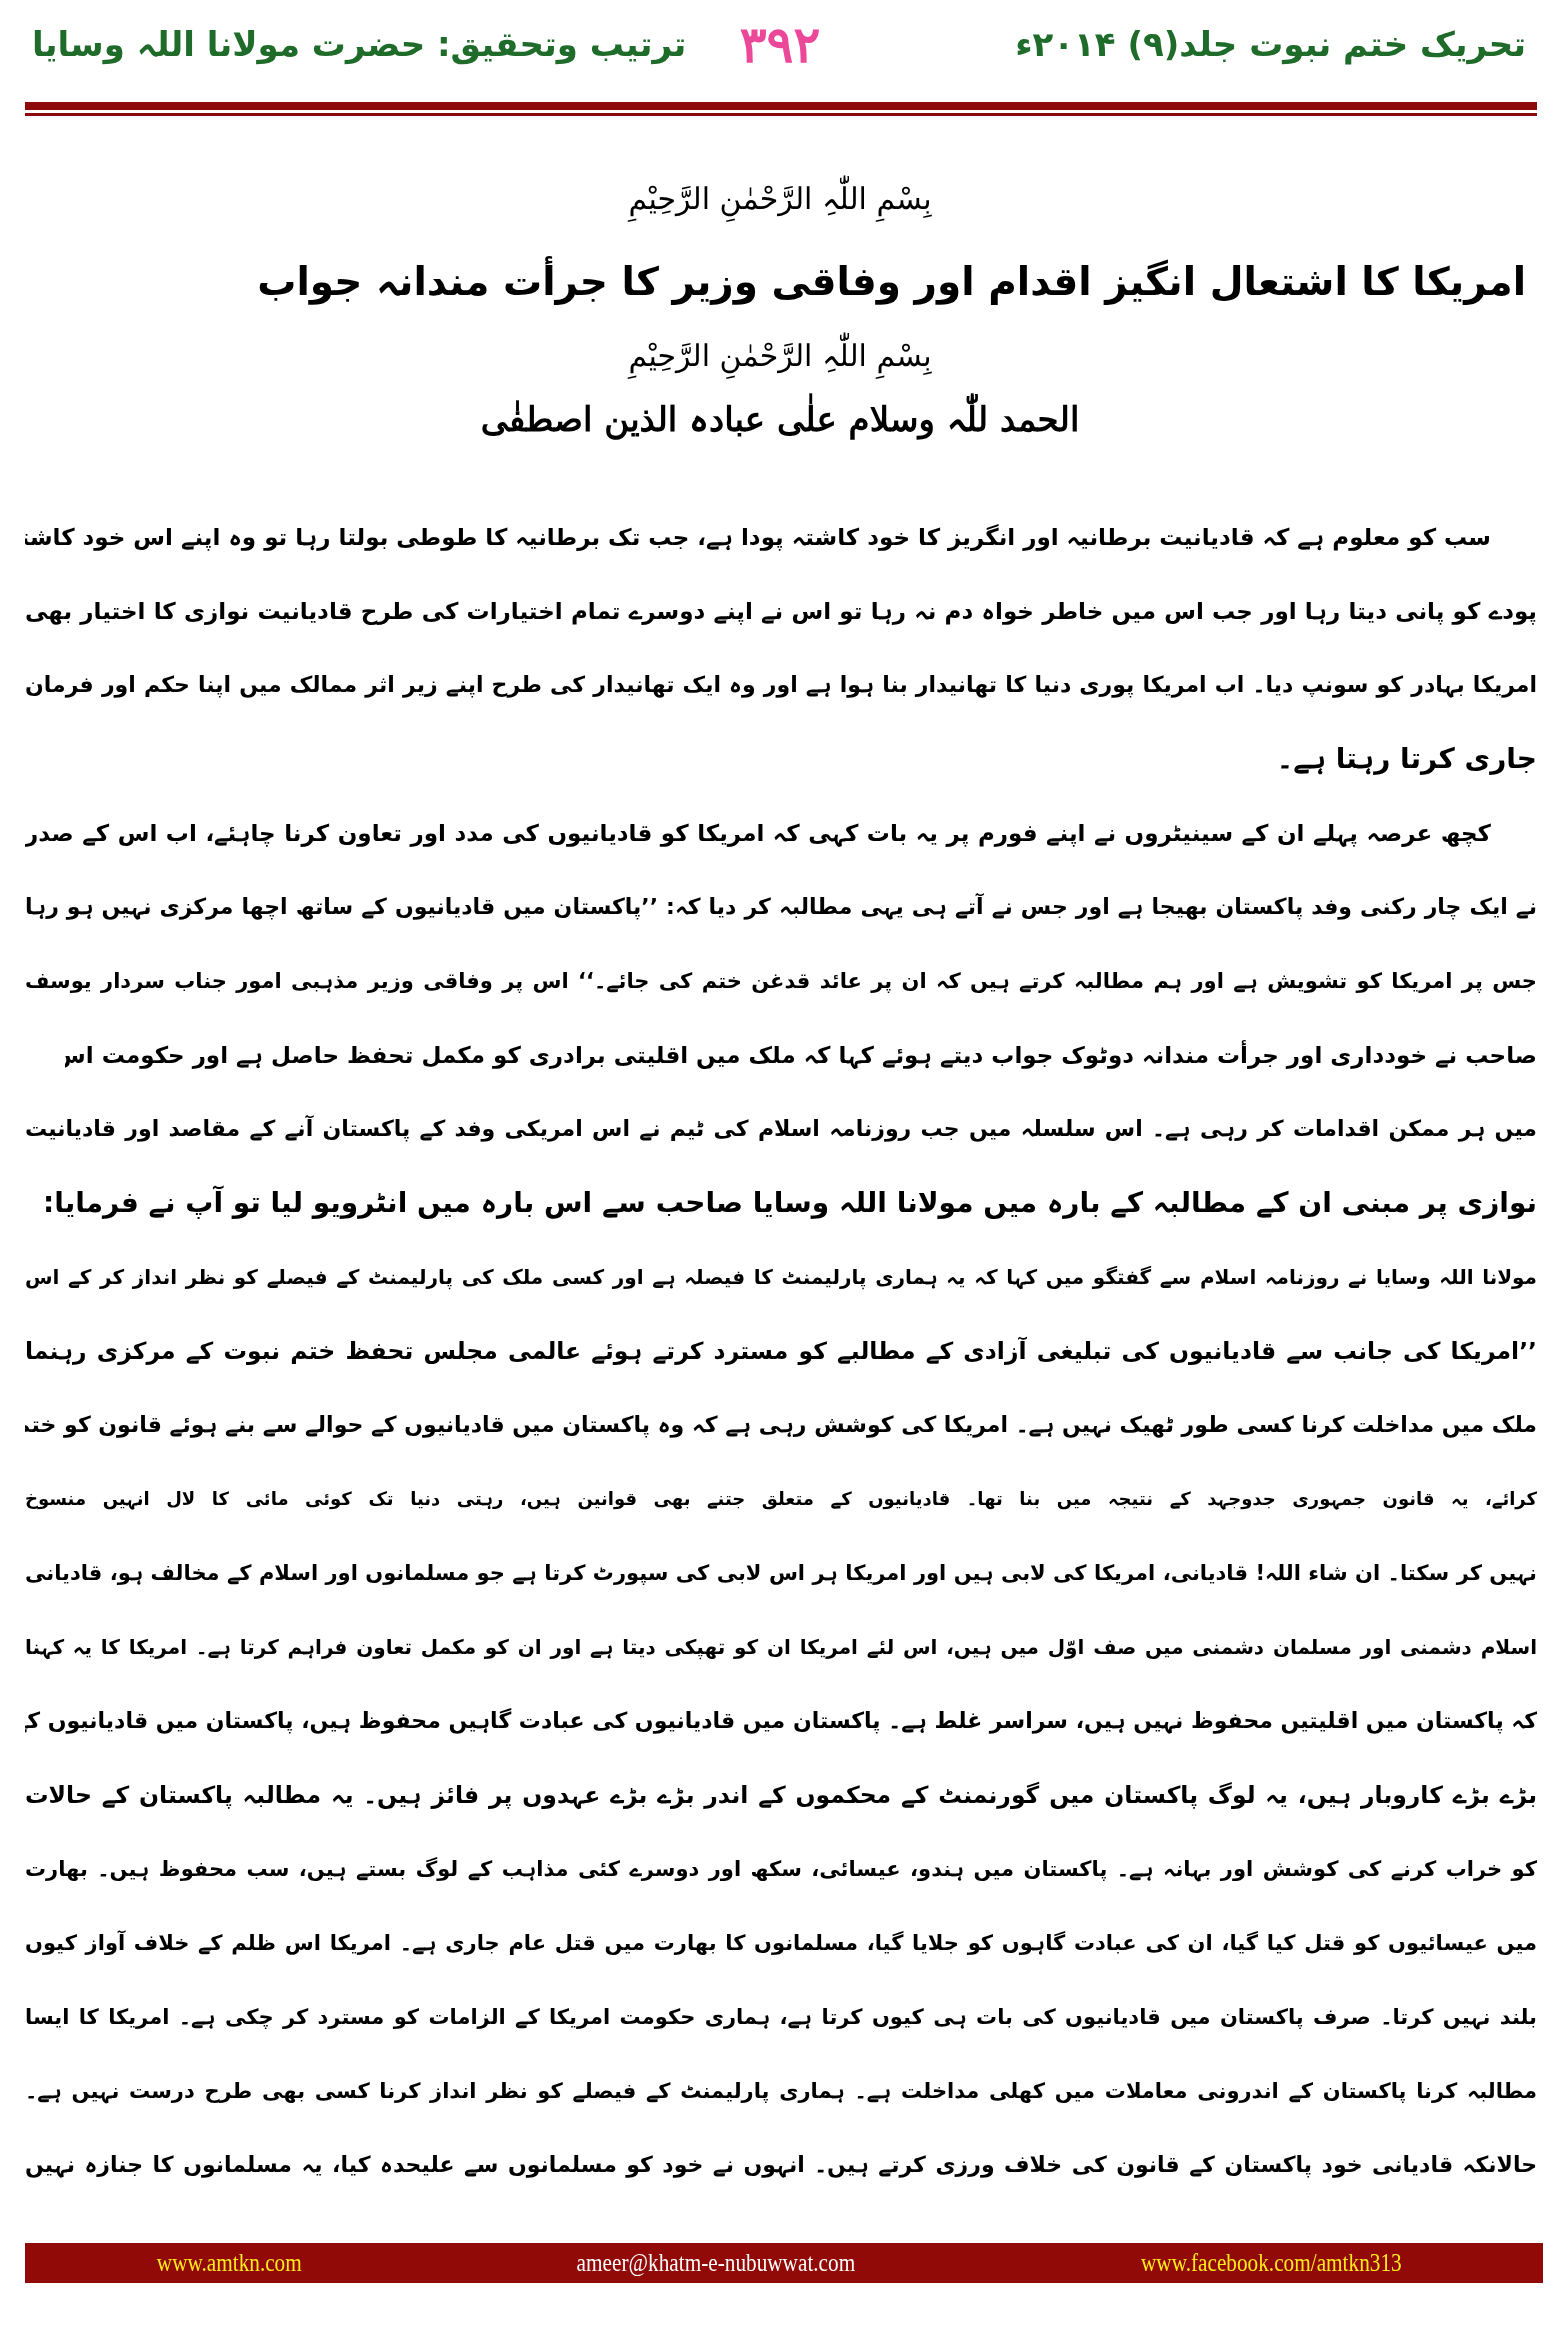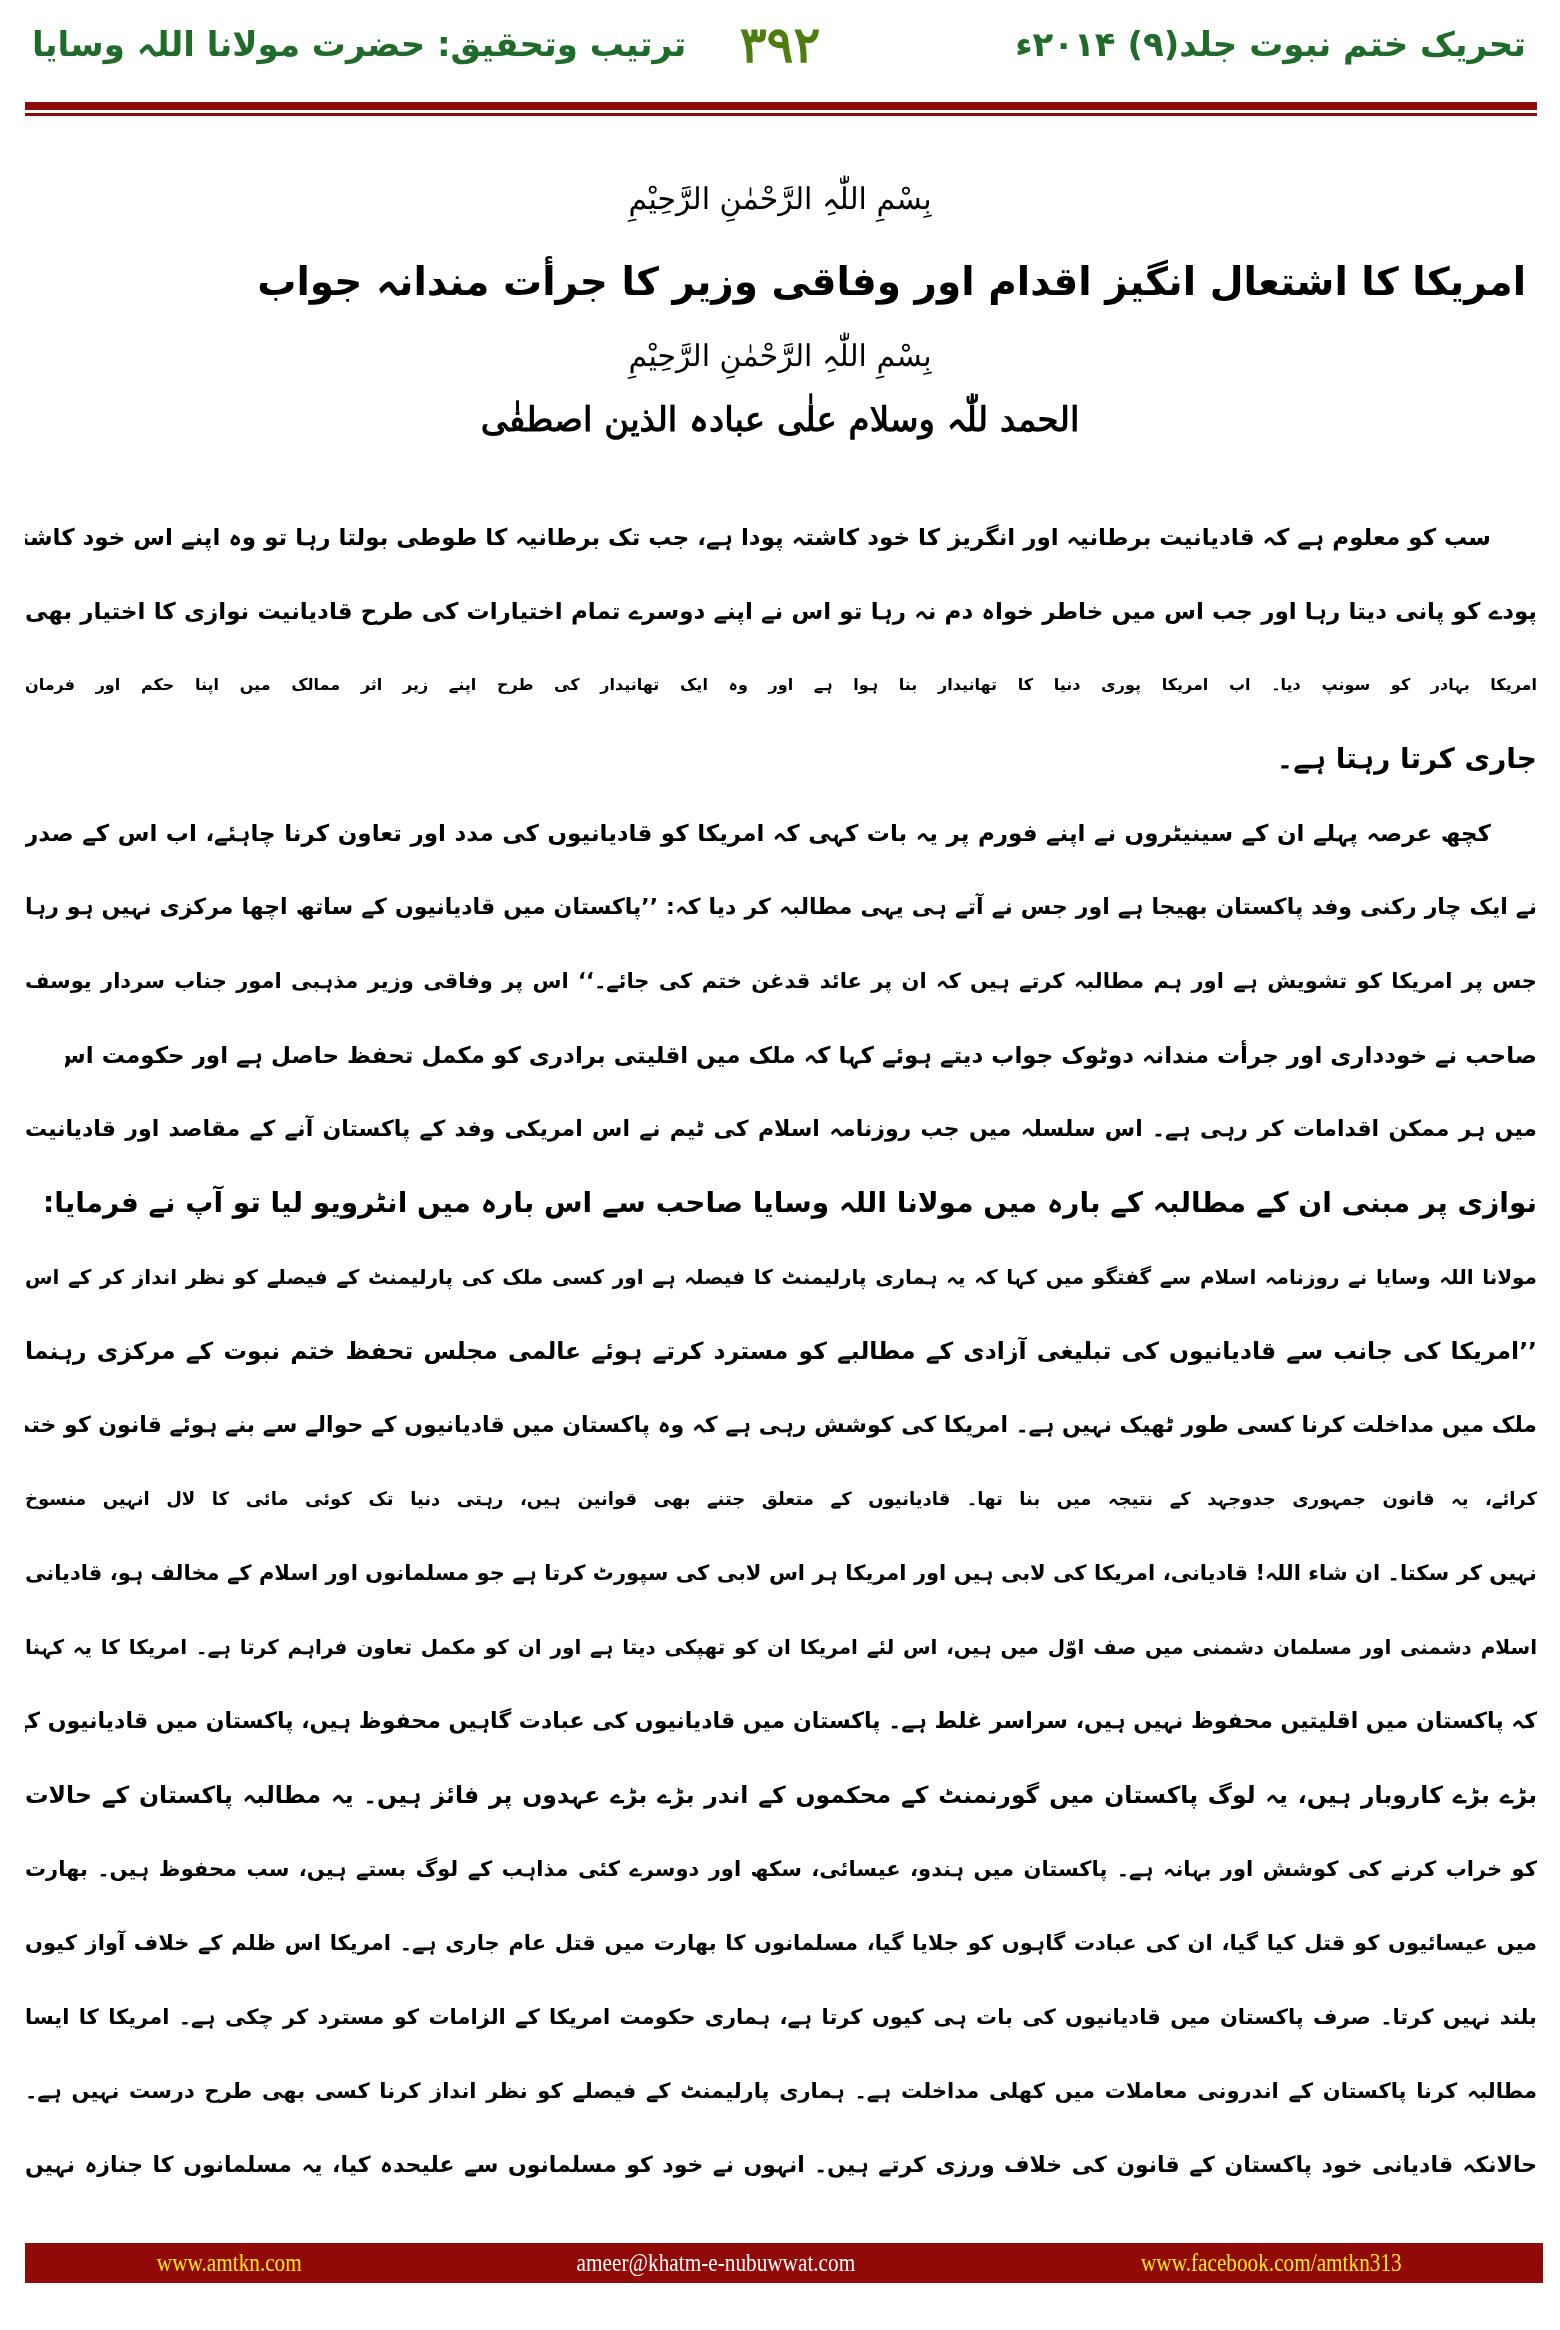--- a/index.html
+++ b/index.html
@@ -3,21 +3,21 @@
 <meta charset="utf-8">
 <style>
   html, body { margin:0; padding:0; background:#ffffff; }
   body { width:1560px; height:2330px; position:relative; overflow:hidden;
          font-family:"DejaVu Sans", sans-serif; color:#000; }
   .hdr-text { position:absolute; top:23.5px; font-size:34px; color:#1f6b2a; font-weight:bold;
               direction:rtl; white-space:nowrap; font-family:"DejaVu Sans", sans-serif; }
   #hdr-right { right:34px; }
   #hdr-left { left:32px; }
   #page-num { position:absolute; top:15px; left:0; width:1560px; text-align:center;
-              font-size:50px; font-weight:bold; color:#4d7c0f; font-family:"DejaVu Serif", serif; }
+              font-size:50px; font-weight:bold; color:#ec4899; font-family:"DejaVu Serif", serif; }
   .rule-thick { position:absolute; left:25px; width:1512px; top:102px; height:7.6px; background:#8e0b0b; }
   .rule-thin { position:absolute; left:25px; width:1512px; top:113px; height:2.5px; background:#8e0b0b; }
 
   .center-line { position:absolute; left:0; width:1560px; text-align:center; direction:rtl; white-space:nowrap; }
   #bismillah-1 { top:181px; font-size:30px; font-family:"DejaVu Serif", serif; }
   #main-title { top:259px; font-size:49px; font-weight:bold; text-align:right; right:34px; left:auto; width:auto; font-family:"DejaVu Sans", sans-serif; }
   #bismillah-2 { top:338px; font-size:30px; font-family:"DejaVu Serif", serif; }
   #hamd { top:399px; font-size:34px; font-weight:bold; font-family:"DejaVu Serif", serif; }
 
   #body-text { position:absolute; left:25px; width:1512px; top:500px; direction:rtl; }
@@ -44,21 +44,21 @@
 </div>
 
 <div id="bismillah-1" class="center-line">بِسْمِ اللّٰہِ الرَّحْمٰنِ الرَّحِیْمِ</div>
 <div id="main-title" class="center-line" style="font-size: 39px;">امریکا کا اشتعال انگیز اقدام اور وفاقی وزیر کا جرأت مندانہ جواب</div>
 <div id="bismillah-2" class="center-line">بِسْمِ اللّٰہِ الرَّحْمٰنِ الرَّحِیْمِ</div>
 <div id="hamd" class="center-line">الحمد للّٰہ وسلام علٰی عبادہ الذین اصطفٰی</div>
 
 <div id="body-text">
   <div class="line indent" style="height: 74px; line-height: 74px; font-size: 23px;">سب کو معلوم ہے کہ قادیانیت برطانیہ اور انگریز کا خود کاشتہ پودا ہے، جب تک برطانیہ کا طوطی بولتا رہا تو وہ اپنے اس خود کاشتہ</div>
   <div class="line" style="height: 74px; line-height: 74px; font-size: 23px;">پودے کو پانی دیتا رہا اور جب اس میں خاطر خواہ دم نہ رہا تو اس نے اپنے دوسرے تمام اختیارات کی طرح قادیانیت نوازی کا اختیار بھی</div>
-  <div class="line" style="height: 74px; line-height: 74px; font-size: 16px;">امریکا بہادر کو سونپ دیا۔ اب امریکا پوری دنیا کا تھانیدار بنا ہوا ہے اور وہ ایک تھانیدار کی طرح اپنے زیر اثر ممالک میں اپنا حکم اور فرمان</div>
+  <div class="line" style="height: 74px; line-height: 74px; font-size: 22px;">امریکا بہادر کو سونپ دیا۔ اب امریکا پوری دنیا کا تھانیدار بنا ہوا ہے اور وہ ایک تھانیدار کی طرح اپنے زیر اثر ممالک میں اپنا حکم اور فرمان</div>
   <div class="line last" style="height: 74px; line-height: 74px;">جاری کرتا رہتا ہے۔</div>
   <div class="line indent" style="height: 74px; line-height: 74px; font-size: 23px;">کچھ عرصہ پہلے ان کے سینیٹروں نے اپنے فورم پر یہ بات کہی کہ امریکا کو قادیانیوں کی مدد اور تعاون کرنا چاہئے، اب اس کے صدر</div>
   <div class="line" style="height: 74px; line-height: 74px; font-size: 22px;">نے ایک چار رکنی وفد پاکستان بھیجا ہے اور جس نے آتے ہی یہی مطالبہ کر دیا کہ: ’’پاکستان میں قادیانیوں کے ساتھ اچھا مرکزی نہیں ہو رہا</div>
   <div class="line" style="height: 74px; line-height: 74px; font-size: 21px;">جس پر امریکا کو تشویش ہے اور ہم مطالبہ کرتے ہیں کہ ان پر عائد قدغن ختم کی جائے۔‘‘ اس پر وفاقی وزیر مذہبی امور جناب سردار یوسف</div>
   <div class="line" style="height: 74px; line-height: 74px; font-size: 23px; margin-left: 40px;">صاحب نے خودداری اور جرأت مندانہ دوٹوک جواب دیتے ہوئے کہا کہ ملک میں اقلیتی برادری کو مکمل تحفظ حاصل ہے اور حکومت اس ضمن</div>
   <div class="line" style="height: 74px; line-height: 74px; font-size: 22px;">میں ہر ممکن اقدامات کر رہی ہے۔ اس سلسلہ میں جب روزنامہ اسلام کی ٹیم نے اس امریکی وفد کے پاکستان آنے کے مقاصد اور قادیانیت</div>
   <div class="line last" style="height: 74px; line-height: 74px;">نوازی پر مبنی ان کے مطالبہ کے بارہ میں مولانا اللہ وسایا صاحب سے اس بارہ میں انٹرویو لیا تو آپ نے فرمایا:</div>
   <div class="line" style="height: 74px; line-height: 74px; font-size: 20px;">مولانا اللہ وسایا نے روزنامہ اسلام سے گفتگو میں کہا کہ یہ ہماری پارلیمنٹ کا فیصلہ ہے اور کسی ملک کی پارلیمنٹ کے فیصلے کو نظر انداز کر کے اس</div>
   <div class="line" style="height: 74px; line-height: 74px; font-size: 23.5px;">’’امریکا کی جانب سے قادیانیوں کی تبلیغی آزادی کے مطالبے کو مسترد کرتے ہوئے عالمی مجلس تحفظ ختم نبوت کے مرکزی رہنما</div>
   <div class="line" style="height: 74px; line-height: 74px; font-size: 22px;">ملک میں مداخلت کرنا کسی طور ٹھیک نہیں ہے۔ امریکا کی کوشش رہی ہے کہ وہ پاکستان میں قادیانیوں کے حوالے سے بنے ہوئے قانون کو ختم</div>

